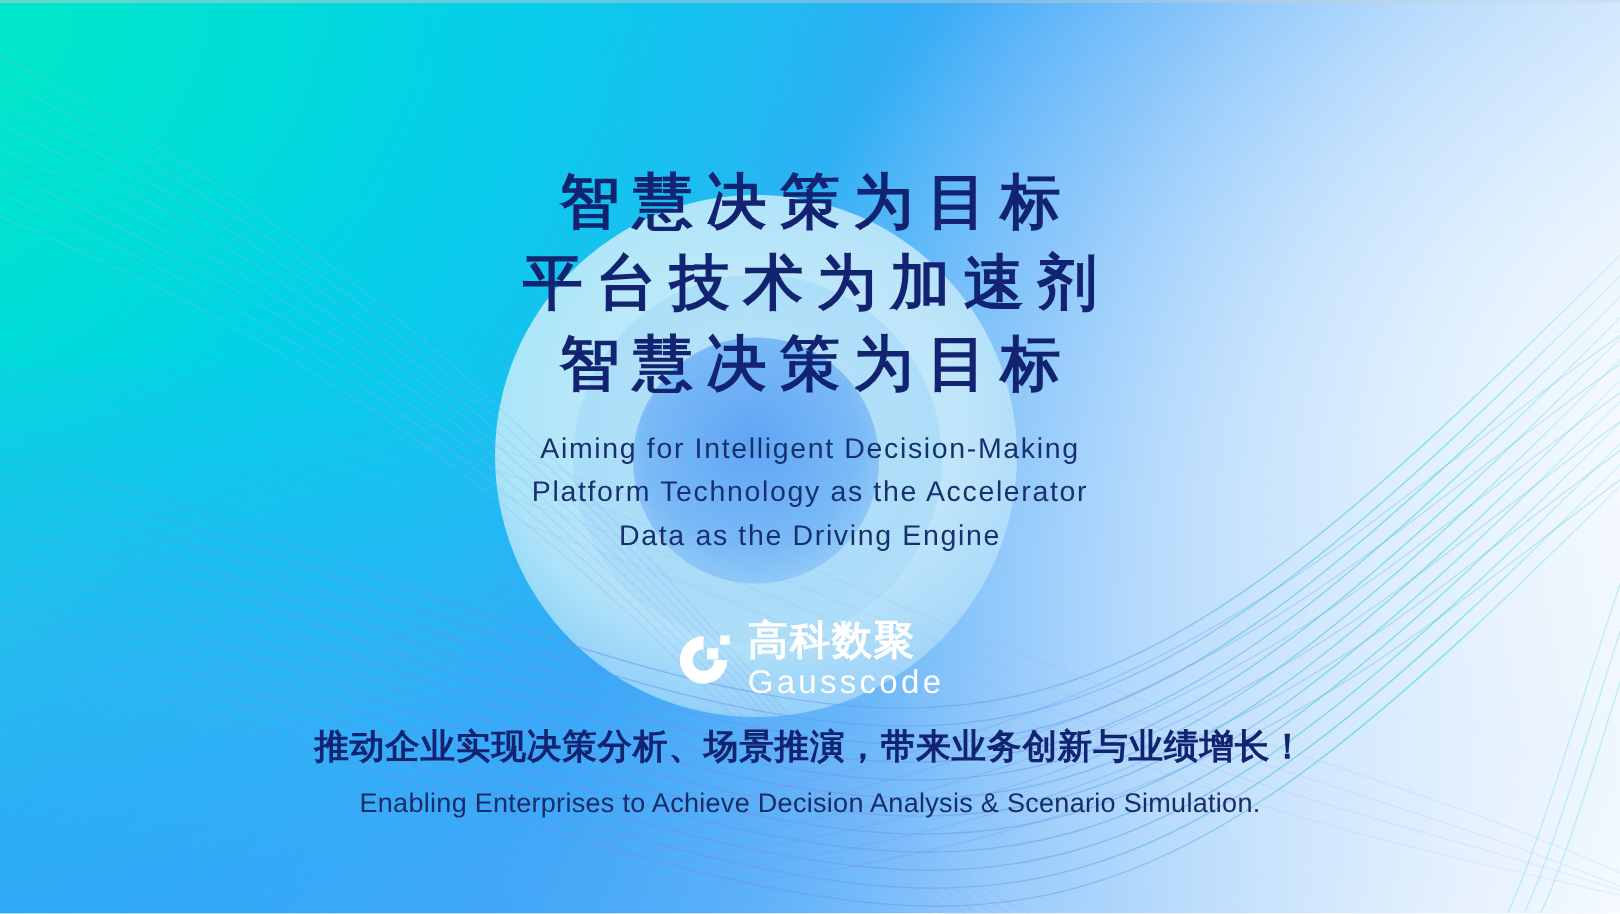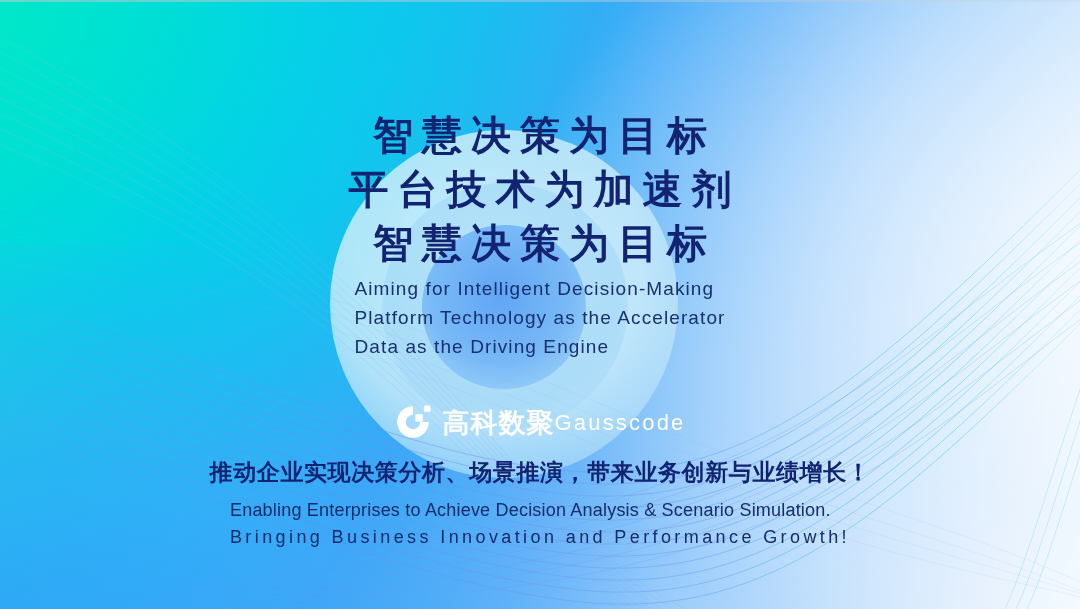--- a/index.html
+++ b/index.html
@@ -107,37 +107,37 @@
     font-weight:bold;
     font-size:40px;
     line-height:54px;
     letter-spacing:9px;
     text-indent:9px;
     font-family:"DejaVu Sans","Liberation Sans",sans-serif;
   }
   .headline div { white-space:nowrap; }
 
   .subhead {
-    margin-top:4px;
-    text-align:left;
+    margin-top:15px;
+    text-align:center;
     color:#19306f;
     font-size:19px;
     line-height:29px;
     letter-spacing:1.1px;
     font-family:"Liberation Sans","DejaVu Sans",sans-serif;
   }
   .subhead div { white-space:nowrap; }
 
   
   .logo {
     margin-top:42px;
     display:flex; align-items:center; gap:10px;
   }
   .logo-mark { width:38px; height:38px; display:block; }
-  .logo-words { display:flex; line-height:1; }
+  .logo-words { display:flex; flex-direction:column; line-height:1; }
   .logo-cn {
     color:#ffffff; font-weight:bold;
     font-size:27px; letter-spacing:1px;
     font-family:"DejaVu Sans","Liberation Sans",sans-serif;
   }
   .logo-en {
     color:#ffffff;
     font-size:22px; letter-spacing:2.2px;
     margin-top:3px;
     font-family:"Liberation Sans","DejaVu Sans",sans-serif;
@@ -275,19 +275,18 @@
       <div class="logo-words">
         <span class="logo-cn">高科数聚</span>
         <span class="logo-en">Gausscode</span>
       </div>
     </div>
 
     <div class="tagline-cn">推动企业实现决策分析、场景推演，带来业务创新与业绩增长！</div>
 
     <div class="tagline-en">
       <div class="line1">Enabling Enterprises to Achieve Decision Analysis &amp; Scenario Simulation.</div>
-      <div class="line2">Bringing Business Innovation and Performance Growth!</div>
     </div>
 
   </div>
 
   <div class="top-edge"></div>
 </div>
 
 </body></html>

